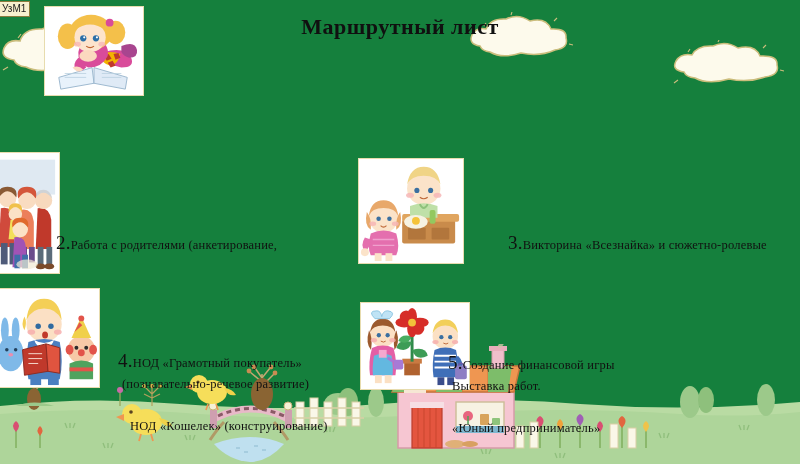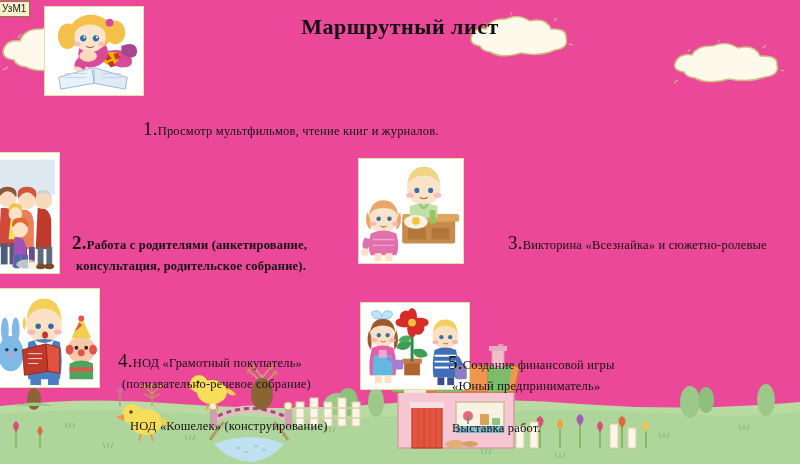--- a/index.html
+++ b/index.html
@@ -6,21 +6,21 @@
   html,body{margin:0;padding:0;}
   body{
     width:800px;height:464px;
     font-family:"Liberation Serif", serif;
     background:#f2e6bb;
     overflow:hidden;
   }
   #slide{
     position:relative;
     width:800px;height:464px;
-    background:#ec4899;
+    background:#15803d;
     overflow:hidden;
   }
 
   
   .cloud{position:absolute;pointer-events:none;}
   .cloud svg{display:block;}
 
   
   #corner-tag{
     position:absolute;left:-6px;top:1px;
@@ -69,21 +69,21 @@
     white-space:pre-line;
   }
   .item .num{
     font-size:19px;
     line-height:19px;
     font-family:"Liberation Serif", serif;
   }
   .item .body{display:inline;}
 
   #item-1{left:143px;top:98px;width:430px;}
-  #item-2{left:72px;top:212px;width:280px;font-weight:bold;}
+  #item-2{left:56px;top:212px;width:280px;}
   #item-3{left:476px;top:212px;width:320px;margin-left:32px;}
   #item-4{left:118px;top:330px;width:270px;}
   #item-5{left:448px;top:332px;width:260px;}
 
   .indent-1{display:block;margin-left:4px;}
   .indent-2{display:block;margin-left:12px;}
 
   
   #scenery{
     position:absolute;left:0;bottom:0;width:800px;height:120px;
@@ -155,23 +155,20 @@
       <circle cx="40" cy="31" r="1.1" fill="#fff"></circle>
       <circle cx="53" cy="31" r="1.1" fill="#fff"></circle>
       <ellipse cx="33" cy="38" rx="3.5" ry="2.4" fill="#f7b7b7" opacity=".8"></ellipse>
       <ellipse cx="58" cy="38" rx="3.5" ry="2.4" fill="#f7b7b7" opacity=".8"></ellipse>
       <path d="M42 40 q4 3 8 0" stroke="#c0622e" stroke-width="1.2" fill="none"></path>
 
       <ellipse cx="44" cy="50" rx="9" ry="6" fill="#fbd9bf"></ellipse>
     </svg>
   </div>
 
-  <div class="item" id="item-1">
-    <span class="num">1.</span><span class="body">Просмотр мультфильмов, чтение книг и журналов.</span>
-  </div>
 
   <div class="pic" style="left:-6px;top:152px;width:66px;height:122px;">
     <svg viewBox="0 0 66 122" aria-hidden="true">
       <rect width="66" height="122" fill="#ffffff"></rect>
       <rect x="4" y="6" width="58" height="36" fill="#dfe9f2"></rect>
 
       <path d="M44 56 q12 -2 14 12 v30 h-16 z" fill="#c0392b"></path>
       <circle cx="50" cy="48" r="9" fill="#f7d9bd"></circle>
       <path d="M41 46 q9 -12 18 0 q-2 -9 -9 -9 q-8 0 -9 9z" fill="#cfd3d6"></path>
       <rect x="44" y="96" width="6" height="18" fill="#5a6b7a"></rect>
@@ -199,21 +196,20 @@
       <circle cx="26" cy="78" r="8" fill="#fbe2c6"></circle>
       <path d="M18 76 q8 -11 16 0 q2 -10 -8 -10 q-10 0 -8 10z" fill="#e06a2c"></path>
       <rect x="20" y="104" width="6" height="14" fill="#3f6ea8"></rect>
       <rect x="28" y="104" width="6" height="14" fill="#3f6ea8"></rect>
       <ellipse cx="33" cy="114" rx="11" ry="5" fill="#f1ead4" opacity=".7"></ellipse>
     </svg>
   </div>
 
   <div class="item" id="item-2">
     <span class="num">2.</span><span class="body">Работа с родителями (анкетирование,</span>
-    <span class="indent-1">консультация, родительское собрание).</span>
   </div>
 
   <div class="pic" style="left:358px;top:158px;width:106px;height:106px;">
     <svg viewBox="0 0 106 106" aria-hidden="true">
       <rect width="106" height="106" fill="#ffffff"></rect>
 
       <rect x="44" y="62" width="54" height="24" rx="2" fill="#c98b4b"></rect>
       <rect x="44" y="56" width="58" height="8" rx="2" fill="#e0a55f"></rect>
       <rect x="50" y="70" width="18" height="12" rx="1" fill="#b2763c"></rect>
       <rect x="74" y="70" width="18" height="12" rx="1" fill="#b2763c"></rect>
@@ -293,21 +289,21 @@
       <path d="M50 56 L64 60 L64 86 L52 84 Z" fill="#e0543f" stroke="#8f2a20" stroke-width="1"></path>
       <path d="M32 66 h14 M32 71 h14 M32 76 h10" stroke="#f6d9cd" stroke-width="1"></path>
 
       <rect x="34" y="88" width="11" height="10" fill="#4a7fc1"></rect>
       <rect x="52" y="88" width="11" height="10" fill="#4a7fc1"></rect>
     </svg>
   </div>
 
   <div class="item" id="item-4">
     <span class="num">4.</span><span class="body">НОД «Грамотный покупатель»</span>
-    <span class="indent-1">(познавательно-речевое собрание)</span>
+    <span class="indent-1">(познавательно-речевое развитие)</span>
     <span class="indent-2">НОД «Кошелек» (конструирование)</span>
   </div>
 
   <div class="pic" style="left:360px;top:302px;width:110px;height:88px;">
     <svg viewBox="0 0 110 88" aria-hidden="true">
       <rect width="110" height="88" fill="#ffffff"></rect>
 
       <rect x="44" y="60" width="16" height="14" fill="#b0622f"></rect>
       <rect x="42" y="57" width="20" height="5" fill="#c97a42"></rect>
       <path d="M52 60 V26" stroke="#2f8a4a" stroke-width="3"></path>
@@ -355,22 +351,22 @@
       <path d="M99 54 q6 6 4 14 q-5 -4 -6 -12z" fill="#3f6fb8"></path>
       <rect x="96" y="64" width="12" height="14" rx="2" fill="#8d7ec4"></rect>
       <path d="M99 64 q3 -5 6 0" stroke="#6a5aa8" stroke-width="1.6" fill="none"></path>
       <rect x="78" y="76" width="7" height="8" fill="#3a4d8c"></rect>
       <rect x="88" y="76" width="7" height="8" fill="#3a4d8c"></rect>
     </svg>
   </div>
 
   <div class="item" id="item-5">
     <span class="num">5.</span><span class="body">Создание финансовой игры</span>
+    <span class="indent-1">Выставка работ.</span>
     <span class="indent-1">«Юный предприниматель»</span>
-    <span class="indent-1">Выставка работ.</span>
   </div>
 
   <div id="scenery">
     <svg viewBox="0 0 800 120" aria-hidden="true">
 
       <path d="M0 62 Q90 52 180 60 Q280 68 380 60 Q480 52 580 60 Q690 68 800 58 L800 120 L0 120 Z" fill="#b9dba3"></path>
       <path d="M0 70 Q100 62 200 70 Q320 78 440 70 Q560 62 680 70 Q740 74 800 68 L800 120 L0 120 Z" fill="#aed59a"></path>
 
       <path d="M34 62 L34 36" stroke="#9b7d4c" stroke-width="2.2" fill="none"></path>
       <path d="M34 44 L22 30 M34 48 L46 34 M34 38 L28 24 M34 38 L42 24 M22 30 L14 24 M46 34 L54 28" stroke="#b59a64" stroke-width="1.6" fill="none"></path>

